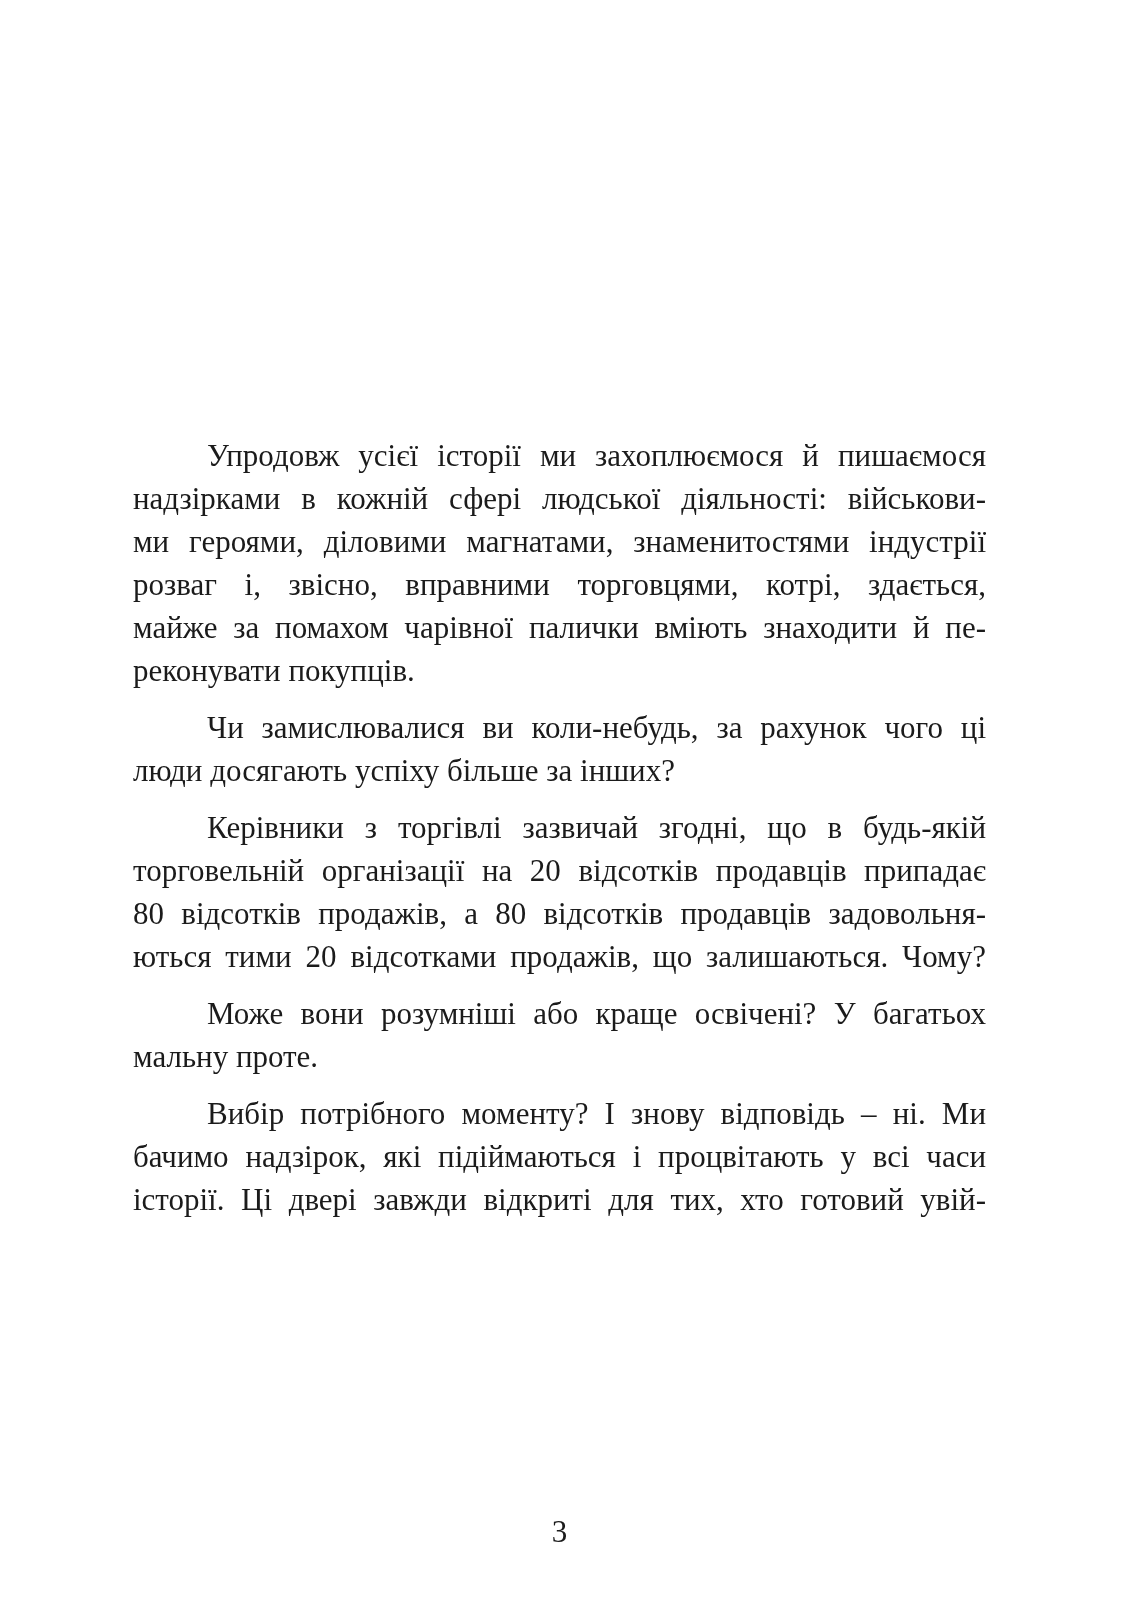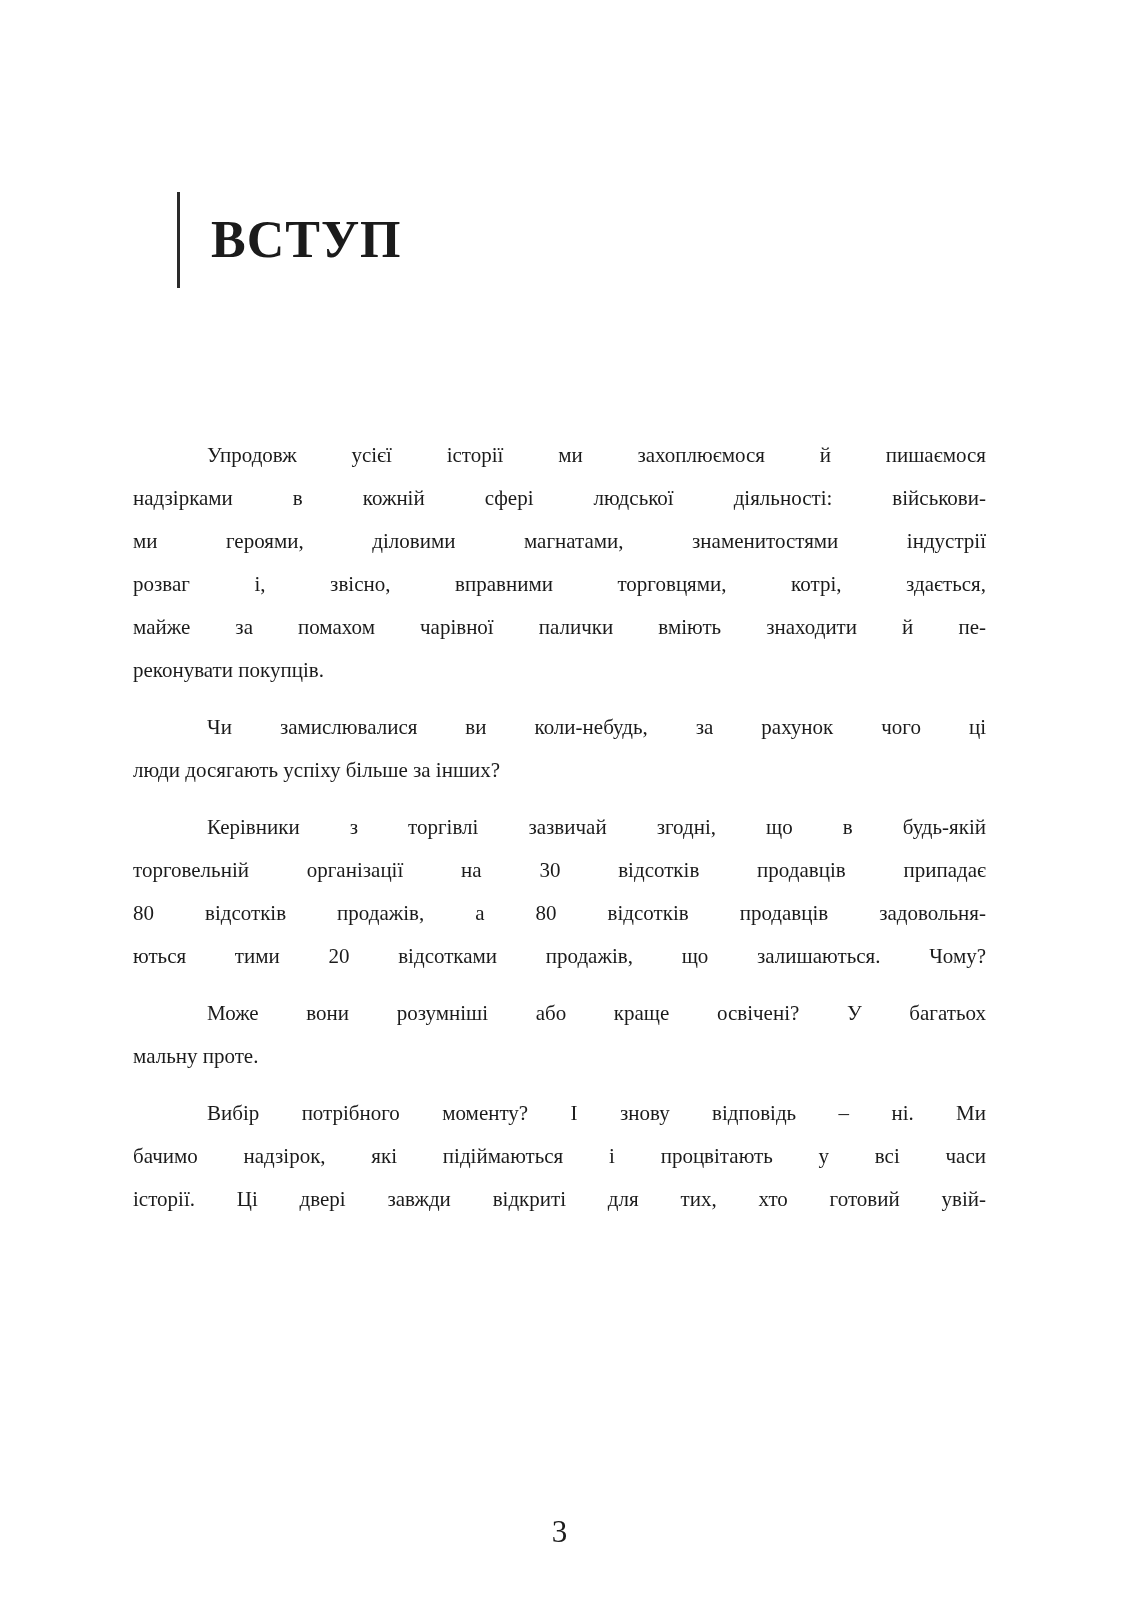--- a/index.html
+++ b/index.html
@@ -41,21 +41,21 @@
   .body-text {
     position: absolute;
     left: 133px;
     top: 434px;
     width: 853px;
   }
   .para {
     margin: 0 0 14px 0;
   }
   .ln {
-    font-size: 21px;
+    font-size: 31px;
     line-height: 43px;
     white-space: normal;
   }
   .just {
     text-align: justify;
     text-align-last: justify;
   }
   .first {
     text-indent: 74px;
   }
@@ -67,44 +67,40 @@
     text-align: center;
     font-size: 31px;
     line-height: 43px;
   }
 </style>
 </head>
 <body>
 
 <div class="page">
 
-  <div class="heading-block">
-    <div class="vrule"></div>
-    <h1 class="title">ВСТУП</h1>
-  </div>
 
   <div class="body-text">
 
     <div class="para">
       <div class="ln first just">Упродовж усієї історії ми захоплюємося й пишаємося</div>
       <div class="ln just">надзірками в кожній сфері людської діяльності: військови-</div>
       <div class="ln just">ми героями, діловими магнатами, знаменитостями індустрії</div>
       <div class="ln just">розваг і, звісно, вправними торговцями, котрі, здається,</div>
       <div class="ln just">майже за помахом чарівної палички вміють знаходити й пе-</div>
       <div class="ln">реконувати покупців.</div>
     </div>
 
     <div class="para">
       <div class="ln first just">Чи замислювалися ви коли-небудь, за рахунок чого ці</div>
       <div class="ln">люди досягають успіху більше за інших?</div>
     </div>
 
     <div class="para">
       <div class="ln first just">Керівники з торгівлі зазвичай згодні, що в будь-якій</div>
-      <div class="ln just">торговельній організації на 30 відсотків продавців припадає</div>
+      <div class="ln just">торговельній організації на 20 відсотків продавців припадає</div>
       <div class="ln just">80 відсотків продажів, а 80 відсотків продавців задовольня-</div>
       <div class="ln just">ються тими 20 відсотками продажів, що залишаються. Чому?</div>
     </div>
 
 
     <div class="para">
       <div class="ln first just">Може вони розумніші або краще освічені? У багатьох</div>
       <div class="ln">мальну проте.</div>
     </div>
 

